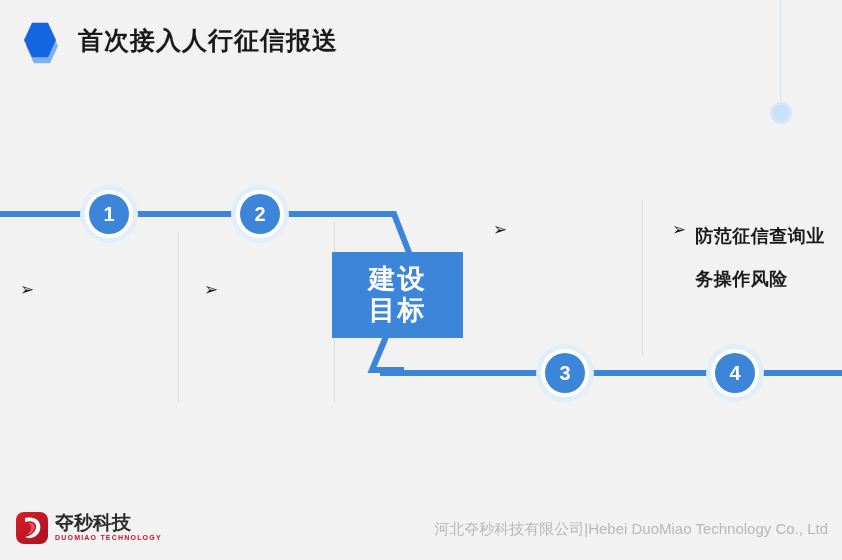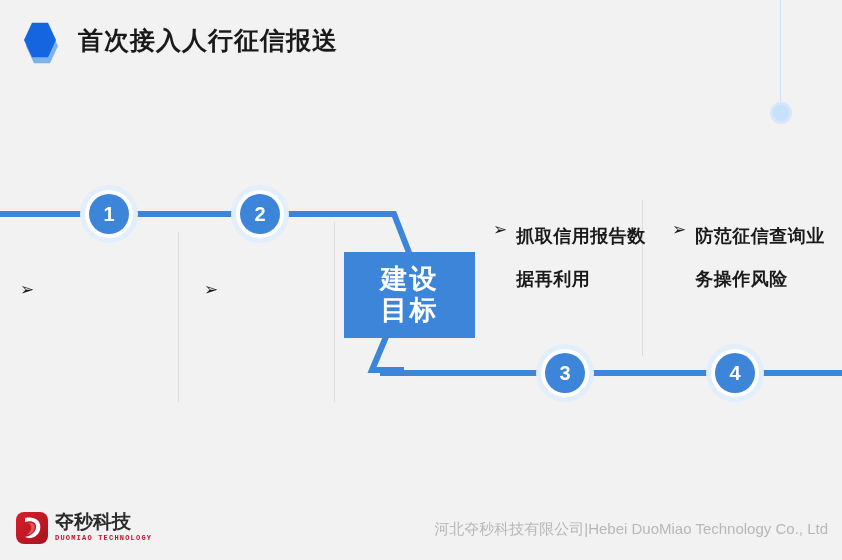--- a/index.html
+++ b/index.html
@@ -167,21 +167,21 @@
     line-height: 1;
   }
   .step.s1 { left: 80px;  top: 185px; }
   .step.s2 { left: 231px; top: 185px; }
   .step.s3 { left: 536px; top: 344px; }
   .step.s4 { left: 706px; top: 344px; }
 
   
   .goal-box {
     position: absolute;
-    left: 344px;
+    left: 332px;
     top: 252px;
     width: 131px;
     height: 86px;
     background: #3c85d8;
     color: #ffffff;
     display: flex;
     flex-direction: column;
     align-items: center;
     justify-content: center;
     font-size: 27px;
@@ -231,21 +231,21 @@
     width: 32px;
     height: 32px;
     border-radius: 8px;
     background: #c8102e;
     background: linear-gradient(135deg, #d61f2b 0%, #a8131f 100%);
     margin-right: 7px;
     flex: 0 0 auto;
     overflow: hidden;
   }
   .logo-mark svg { position: absolute; left: 0; top: 0; }
-  .logo-text { display: flex; flex-direction: column; justify-content: center; font-family: Liberation Mono, monospace; }
+  .logo-text { display: flex; flex-direction: column; justify-content: center; }
   .logo-cn {
     font-size: 19px;
     font-weight: bold;
     color: #2b2b2b;
     letter-spacing: 0px;
     line-height: 20px;
   }
   .logo-en {
     font-size: 7px;
     color: #c8102e;
@@ -319,21 +319,20 @@
   </div>
 
   <div class="bullet b1">
     <span class="bullet-marker">➢</span>
   </div>
   <div class="bullet b2">
     <span class="bullet-marker">➢</span>
   </div>
   <div class="bullet b3">
     <span class="bullet-marker">➢</span>
-    <span class="bullet-text">抓取信用报告数据再利用</span>
   </div>
   <div class="bullet b4">
     <span class="bullet-marker">➢</span>
     <span class="bullet-text">防范征信查询业务操作风险</span>
   </div>
 
   <div class="logo">
     <div class="logo-mark">
       <svg width="32" height="32" viewBox="0 0 32 32">
         <path d="M9 6 C20 4, 26 10, 24 18 C22 25, 14 28, 9 25 C14 24, 19 21, 20 16 C21 11, 16 8, 9 10 Z" fill="#ffffff"></path>

